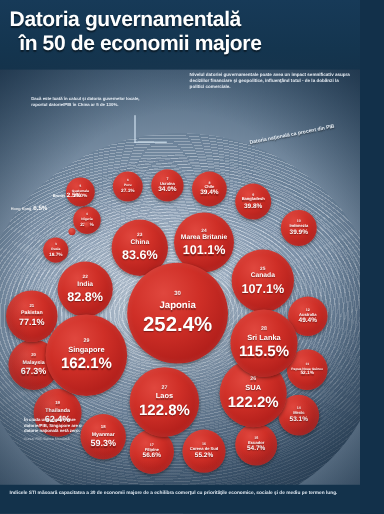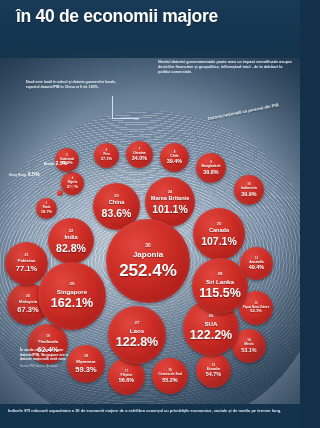--- a/index.html
+++ b/index.html
@@ -337,21 +337,22 @@
   </div>
   <div class="dotmark" style="left:57px;top:190px;width:6px;height:6px;"></div>
   <div class="callout" style="left:9px;top:162px;">
     <span class="cname">Hong Kong</span><span class="cval">6.5%</span>
   </div>
 
   <div id="vignette"></div>
 
   <div id="header">
     <h1>
-      <span class="l2">în 40 de economii majore</span>
+      <span>Datoria guvernamentală</span>
+      <span class="l2">în 50 de economii majore</span>
     </h1>
   </div>
 
   <div class="note" id="intro">Nivelul datoriei guvernamentale poate avea un impact semnificativ asupra deciziilor financiare şi geopolitice, influenţând totul - de la dobânzi la politici comerciale.</div>
   <div class="note" id="chinaNote">Dacă este luată în calcul şi datoria guvernelor locale, raportul datorie/PIB în China ar fi de 130%.</div>
   <div class="note" id="sgNote">
     <span>În ciuda unui raport mare datorie/PIB, Singapore are o datorie naţională netă zero.</span>
     <span class="src">Sursa: FMI, Banca Mondială</span>
   </div>
   <div id="legend">Datoria naţională ca procent din PIB</div>

